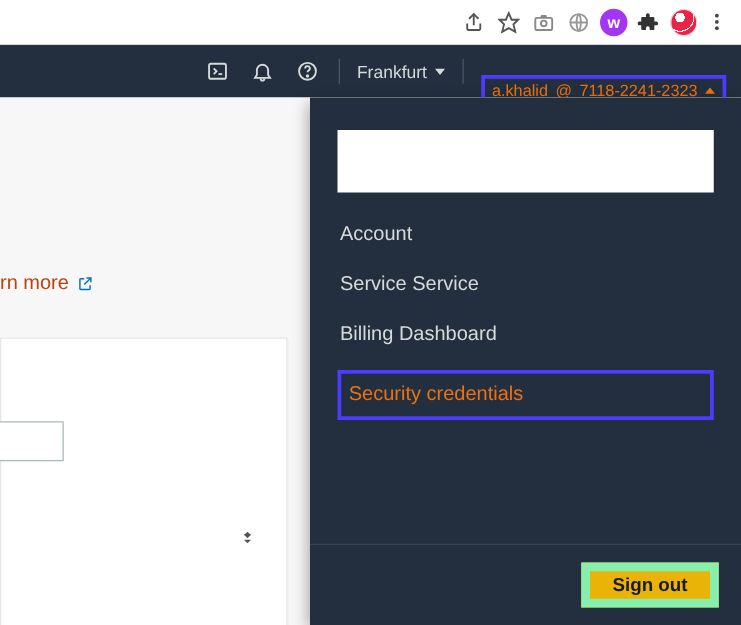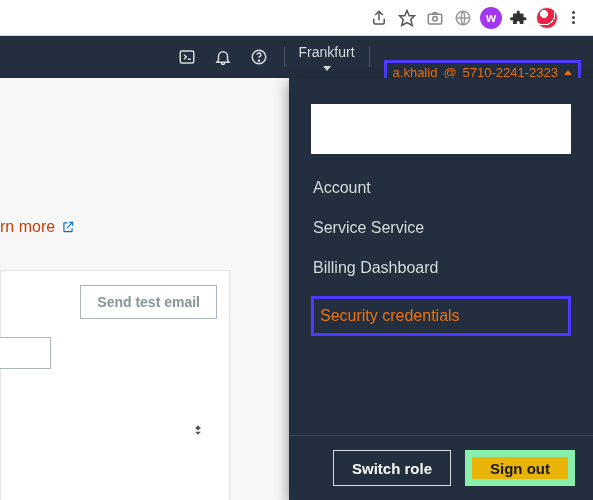--- a/index.html
+++ b/index.html
@@ -55,21 +55,21 @@
   }
   .aws-nav .nav-ico {
     width: 22px; height: 22px;
     display: flex; align-items: center; justify-content: center;
     color: #d5dbdb;
   }
   .aws-nav .nav-ico svg { width: 18px; height: 18px; stroke: #d5dbdb; }
   .aws-nav .vline { width: 1px; height: 20px; background: #4a5866; }
   .aws-nav .region {
     display: flex; align-items: center; gap: 6px;
-    color: #d5dbdb; cursor: pointer; flex-direction: column;
+    color: #d5dbdb; cursor: pointer;
   }
   .aws-nav .region .tri-down {
     width: 0; height: 0;
     border-left: 4px solid transparent;
     border-right: 4px solid transparent;
     border-top: 5px solid #d5dbdb;
   }
   .aws-nav .account-box {
     display: flex; align-items: center; gap: 6px;
     color: #ec7211;
@@ -135,21 +135,21 @@
     top: 152px; right: 24px;
     width: 14px; height: 14px;
     display: flex; align-items: center; justify-content: center;
   }
   .card-left .expand svg { width: 14px; height: 14px; fill: #555; }
 
   
   .dropdown {
     position: absolute;
     top: 0; right: 0;
-    width: 304px;
+    width: 345px;
     height: 422px;
     background: #232f3e;
     box-shadow: -2px 4px 12px rgba(0,0,0,.35);
     color: #d5dbdb;
   }
   .dropdown .search-slot {
     margin: 26px 22px 8px 22px;
     height: 50px;
     background: #fff;
   }
@@ -270,38 +270,37 @@
   </div>
   <div class="vline"></div>
   <div class="region">
     <span>Frankfurt</span>
     <span class="tri-down"></span>
   </div>
   <div class="vline"></div>
   <div class="account-box">
     <span>a.khalid</span>
     <span>@</span>
-    <span>5710-2241-2323</span>
+    <span>7118-2241-2323</span>
     <span class="tri-up"></span>
   </div>
 </div>
 
 <div class="page-area">
 
   <a class="learn-more">
     <span>rn more</span>
     <svg viewBox="0 0 24 24" fill="none" stroke="#0073bb" stroke-width="2">
         <path d="M14 4h6v6"></path>
         <path d="M20 4l-9 9"></path>
         <path d="M19 14v5a1 1 0 0 1-1 1H6a1 1 0 0 1-1-1V6a1 1 0 0 1 1-1h5"></path>
       </svg>
   </a>
 
   <div class="card-left">
-    <button class="send-btn">Send test email</button>
     <div class="inputish"></div>
     <div class="expand">
       <svg viewBox="0 0 24 24">
           <path d="M7 8l5 5 5-5z"></path>
           <path d="M7 16l5-5 5 5z" opacity="0"></path>
         </svg>
       <svg viewBox="0 0 24 24" style="position:absolute">
           <path d="M7 9l5-5 5 5z" fill="#555"></path>
           <path d="M7 15l5 5 5-5z" fill="#555"></path>
         </svg>
@@ -310,18 +309,17 @@
 
   <div class="dropdown">
     <div class="search-slot"></div>
     <ul>
       <li>Account</li>
       <li>Service Service</li>
       <li>Billing Dashboard</li>
       <li class="highlight">Security credentials</li>
     </ul>
     <div class="footer">
-      <button class="btn switch">Switch role</button>
       <button class="btn signout">Sign out</button>
     </div>
   </div>
 
 </div>
 
 </body></html>

